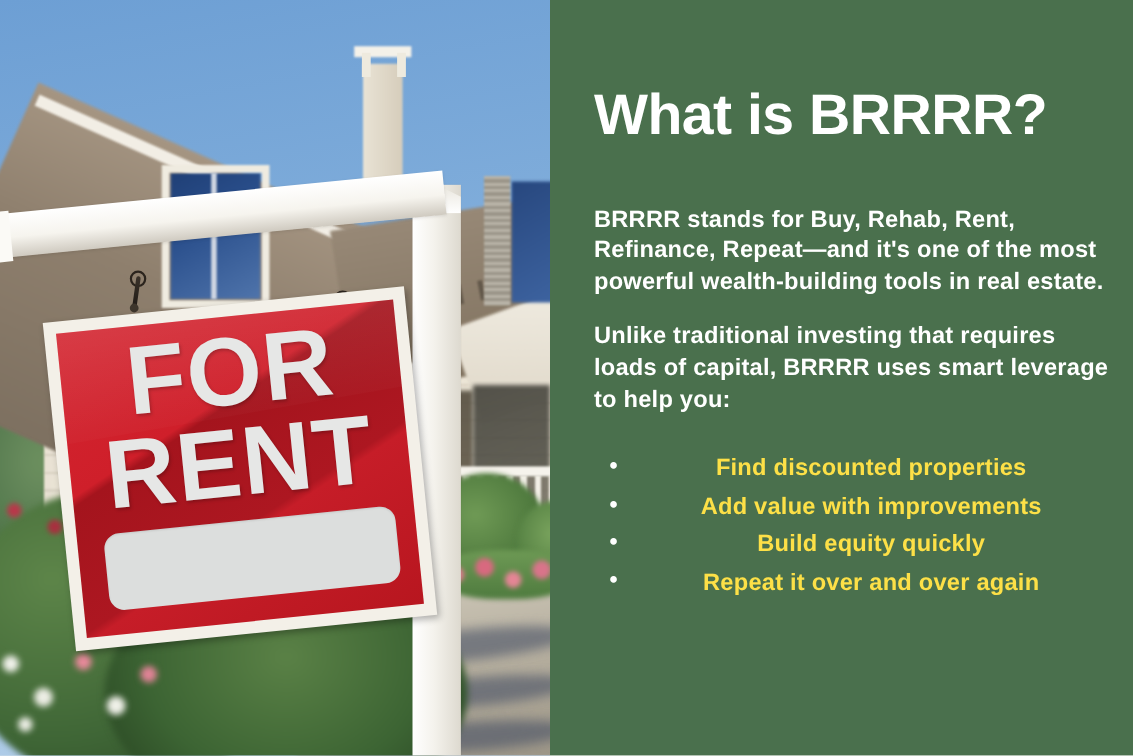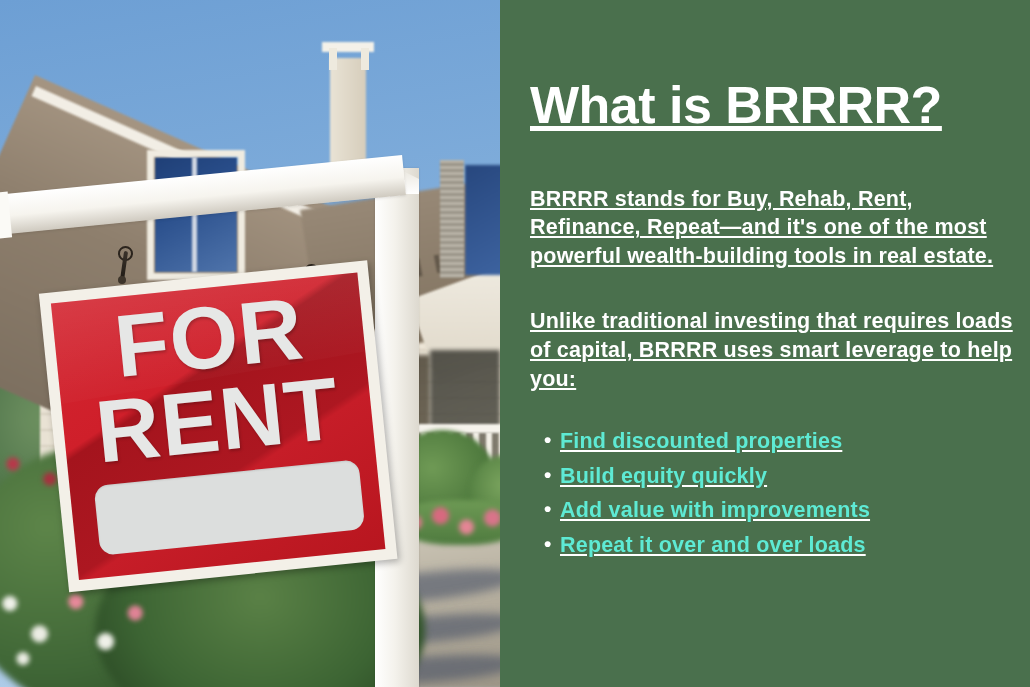--- a/index.html
+++ b/index.html
@@ -425,24 +425,23 @@
   .panel {
     position: absolute;
     left: 500px; top: 0;
     width: 530px;
     height: 687px;
     background: #4a704d;
     color: #ffffff;
   }
   .panel-inner {
     position: absolute;
-    left: 30px;
+    left: 40px;
     right: 16px;
     top: 0;
-    text-decoration: underline;
   }
   .headline {
     margin: 0;
     padding-top: 78px;
     font-family: "Liberation Sans", sans-serif;
     font-weight: bold;
     font-size: 52px;
     line-height: 1.05;
     letter-spacing: -0.5px;
     color: #ffffff;
@@ -450,36 +449,37 @@
   .para {
     margin: 0;
     font-family: "Liberation Sans", sans-serif;
     font-weight: bold;
     font-size: 21.5px;
     line-height: 1.34;
     letter-spacing: .2px;
     color: #ffffff;
   }
   .para.p1 { margin-top: 52px; }
-  .para.p2 { margin-top: 36px; }
+  .para.p2 { margin-top: 20px; }
   .bullets {
     margin: 34px 0 0 0;
     padding: 0;
     list-style: none;
   }
   .bullets li {
     position: relative;
     padding-left: 30px;
     margin-bottom: 6px;
     font-family: "Liberation Sans", sans-serif;
     font-weight: bold;
     font-size: 21.5px;
     line-height: 1.32;
     letter-spacing: .2px;
-    color: #5eead4;
+    color: #fde047;
+    text-align: center;
   }
   .bullets li::before {
     content: "•";
     position: absolute;
     left: 14px;
     top: -1px;
     font-size: 21px;
     color: #ffffff;
   }
 </style>
@@ -562,21 +562,21 @@
     <div class="panel-inner">
 
       <h1 class="headline">What is BRRRR?</h1>
 
       <p class="para p1">BRRRR stands for Buy, Rehab, Rent, Refinance, Repeat—and it's one of the most powerful wealth-building tools in real estate.</p>
 
       <p class="para p2">Unlike traditional investing that requires loads of capital, BRRRR uses smart leverage to help you:</p>
 
       <ul class="bullets">
         <li>Find discounted properties</li>
+        <li>Add value with improvements</li>
         <li>Build equity quickly</li>
-        <li>Add value with improvements</li>
-        <li>Repeat it over and over loads</li>
+        <li>Repeat it over and over again</li>
       </ul>
 
     </div>
   </div>
 
 </div>
 
 </body></html>

